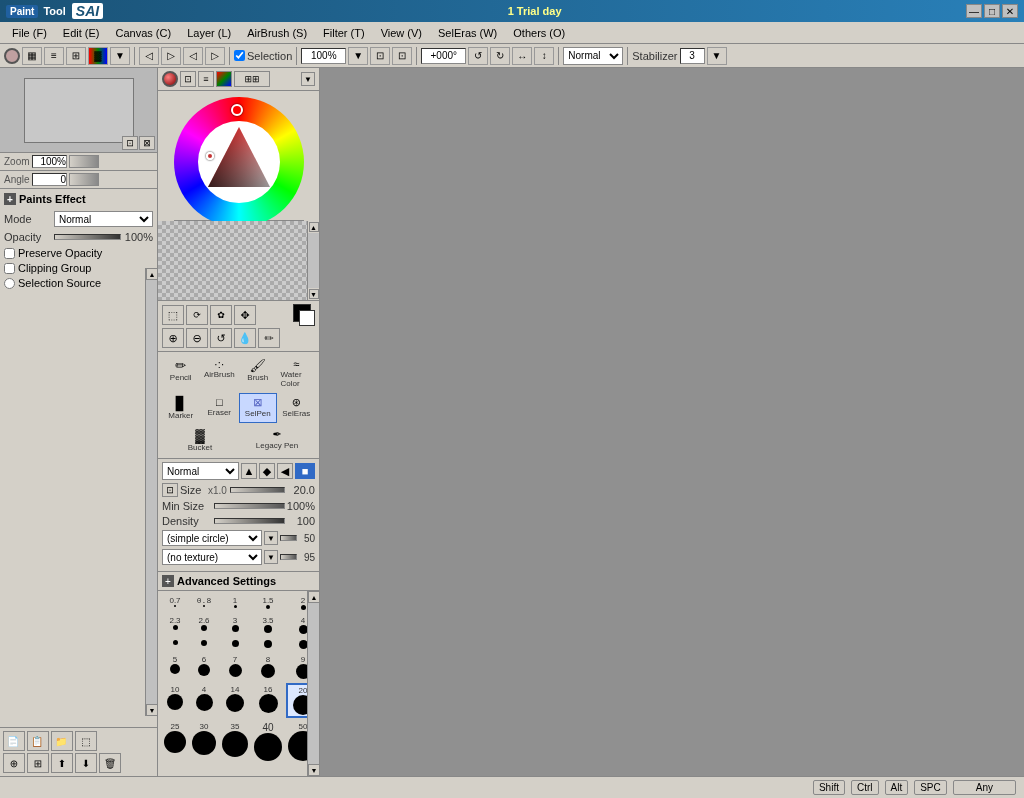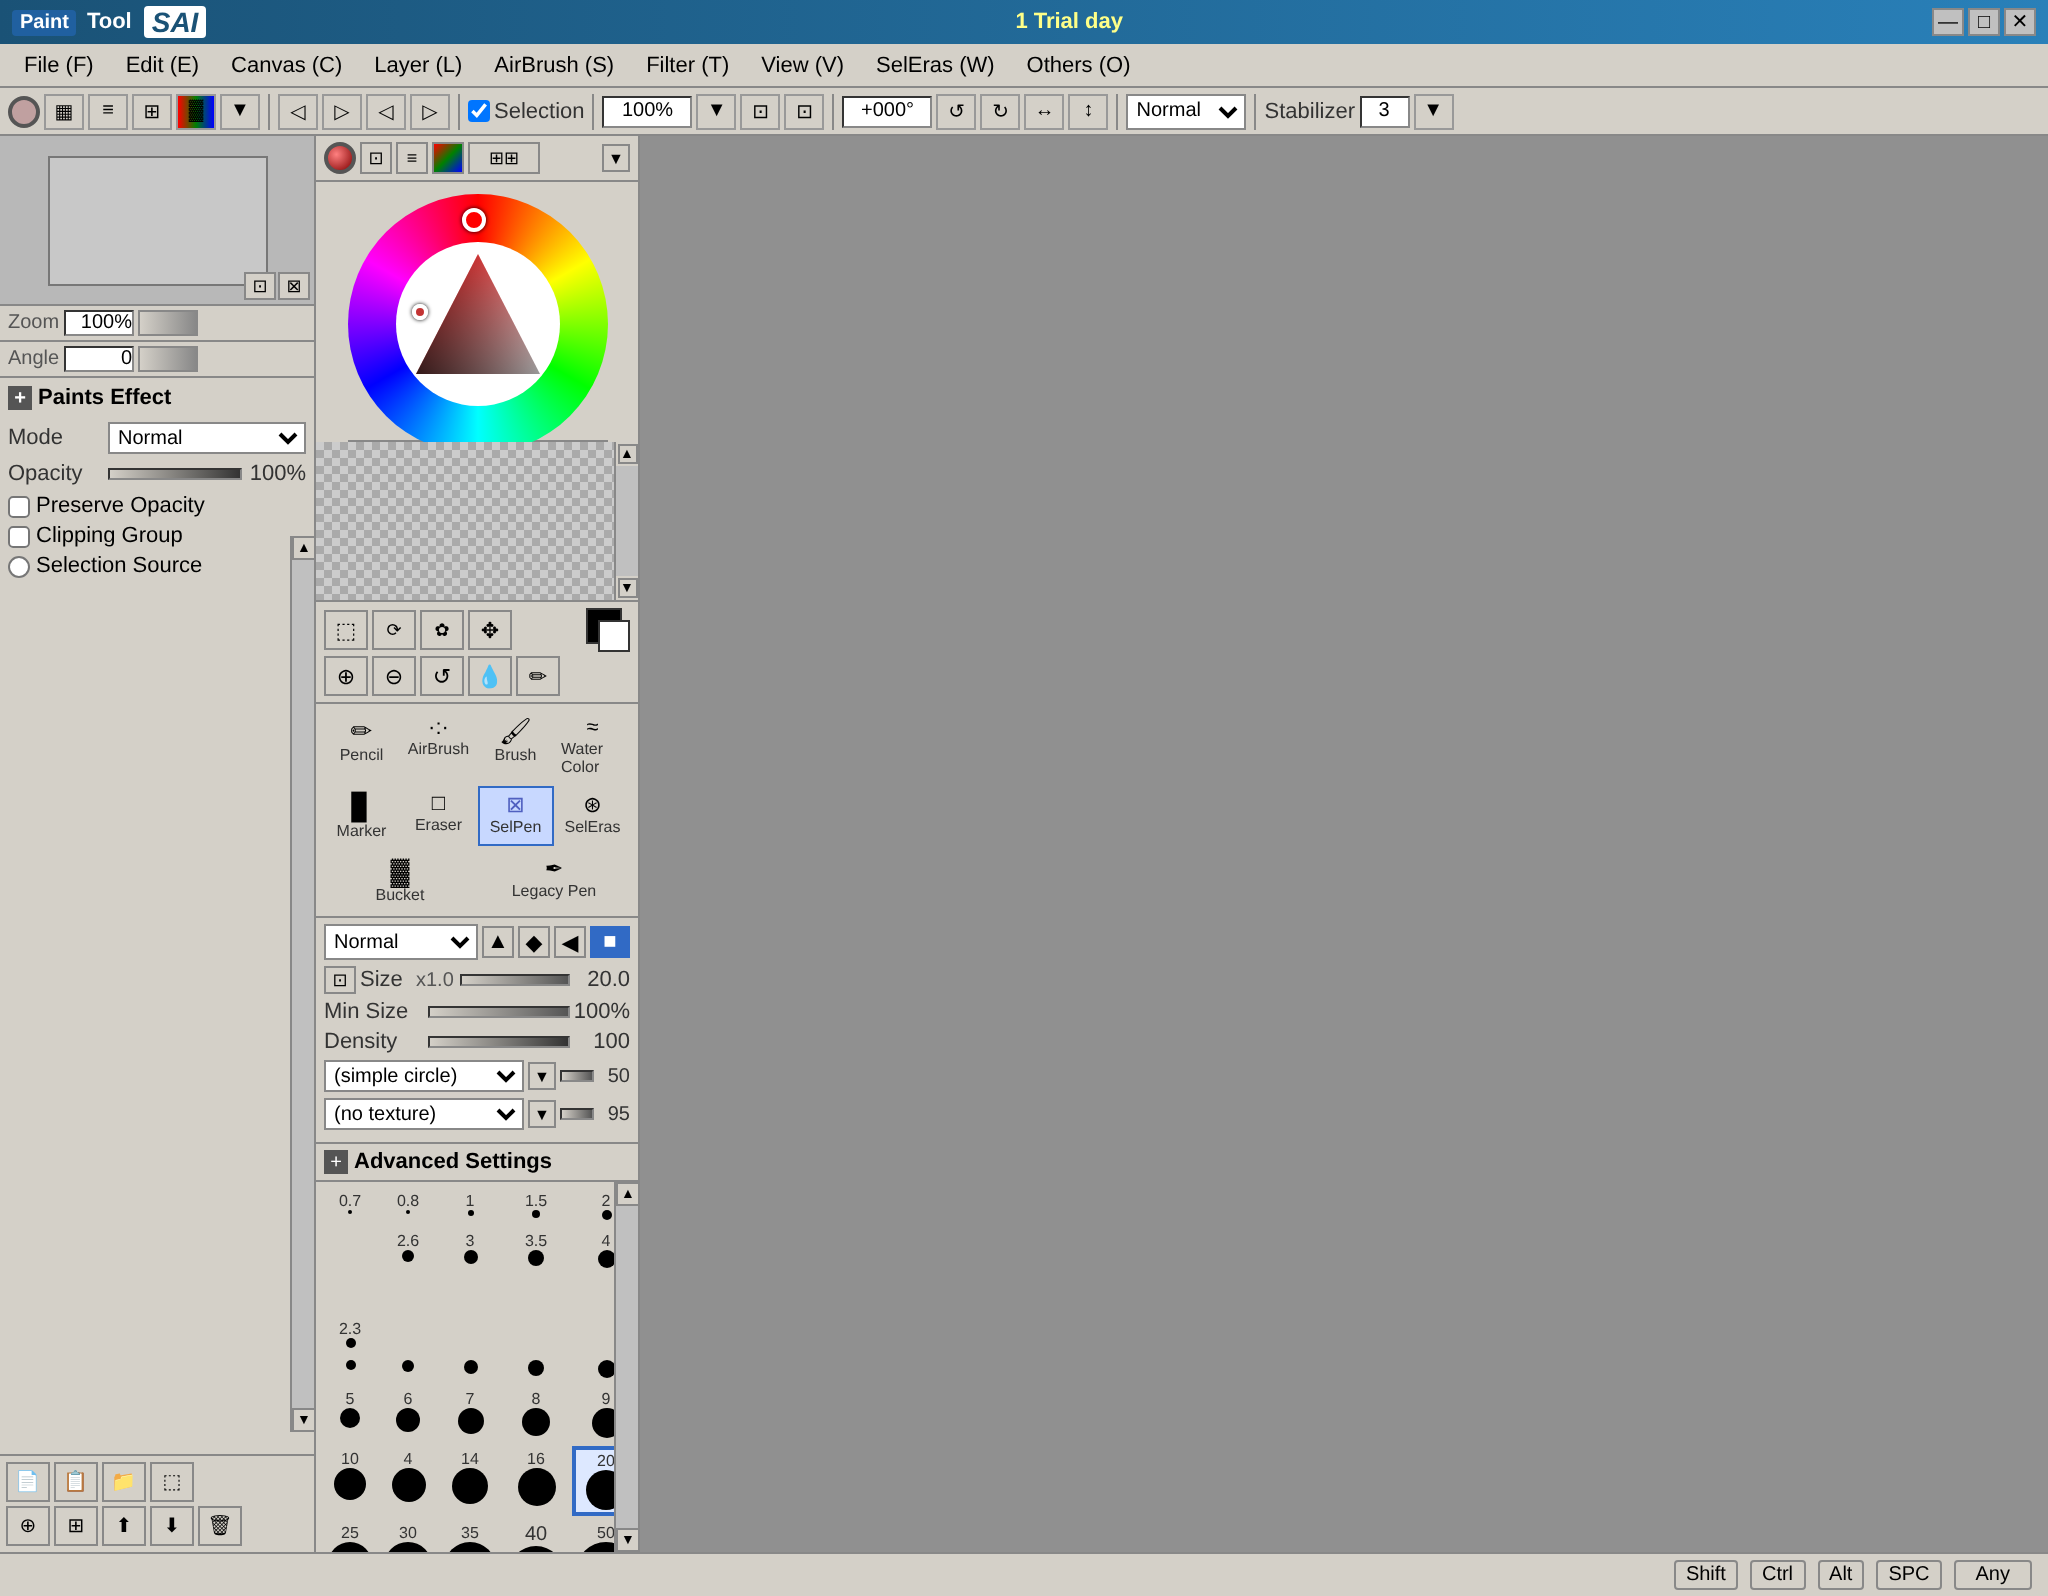--- a/index.html
+++ b/index.html
@@ -381,38 +381,38 @@
     </div>
 
     <div style="padding:3px 4px; overflow-y:auto; flex:1; background:#d4d0c8; position:relative;">
       <div style="display:grid; grid-template-columns:repeat(5, 1fr); gap:2px;">
 
         <div style="display:flex; flex-direction:column; align-items:center; cursor:pointer; padding:1px; border:1px solid transparent;">
             <span style="font-size:8px; color:#333;">0.7</span>
             <div style="width:2px; height:2px; border-radius:50%; background:black;"></div>
           </div>
         <div style="display:flex; flex-direction:column; align-items:center; cursor:pointer; padding:1px; border:1px solid transparent;">
-            <span style="font-size:8px; color:#333;">0.8</span>
+            <span style="font-size:8px; color:#333;font-family:Liberation Mono, monospace;">0.8</span>
             <div style="width:2px; height:2px; border-radius:50%; background:black;"></div>
           </div>
         <div style="display:flex; flex-direction:column; align-items:center; cursor:pointer; padding:1px; border:1px solid transparent;">
             <span style="font-size:8px; color:#333;">1</span>
             <div style="width:3px; height:3px; border-radius:50%; background:black;"></div>
           </div>
         <div style="display:flex; flex-direction:column; align-items:center; cursor:pointer; padding:1px; border:1px solid transparent;">
             <span style="font-size:8px; color:#333;">1.5</span>
             <div style="width:4px; height:4px; border-radius:50%; background:black;"></div>
           </div>
         <div style="display:flex; flex-direction:column; align-items:center; cursor:pointer; padding:1px; border:1px solid transparent;">
             <span style="font-size:8px; color:#333;">2</span>
             <div style="width:5px; height:5px; border-radius:50%; background:black;"></div>
           </div>
 
         <div style="display:flex; flex-direction:column; align-items:center; cursor:pointer; padding:1px; border:1px solid transparent;">
-            <span style="font-size:8px; color:#333;margin-top:44px;">2.3</span>
+            <span style="font-size:8px; color:#333;">2.3</span>
             <div style="width:5px; height:5px; border-radius:50%; background:black;"></div>
           </div>
         <div style="display:flex; flex-direction:column; align-items:center; cursor:pointer; padding:1px; border:1px solid transparent;">
             <span style="font-size:8px; color:#333;">2.6</span>
             <div style="width:6px; height:6px; border-radius:50%; background:black;"></div>
           </div>
         <div style="display:flex; flex-direction:column; align-items:center; cursor:pointer; padding:1px; border:1px solid transparent;">
             <span style="font-size:8px; color:#333;">3</span>
             <div style="width:7px; height:7px; border-radius:50%; background:black;"></div>
           </div>
@@ -521,14 +521,14 @@
   <div id="canvas-area" style="flex:1; background:#909090; overflow:hidden; position:relative;">
     <div style="width:100%; height:100%; background:#909090;"></div>
   </div>
 </div>
 
 <div id="statusbar" style="display:flex; align-items:center; justify-content:flex-end; background:#d4d0c8; border-top:1px solid #888; height:22px; padding:0 8px; font-size:11px; gap:6px;">
   <div style="background:#d4d0c8; border:1px solid #888; padding:1px 5px; font-size:10px; border-radius:2px; cursor:pointer;">Shift</div>
   <div style="background:#d4d0c8; border:1px solid #888; padding:1px 5px; font-size:10px; border-radius:2px; cursor:pointer;">Ctrl</div>
   <div style="background:#d4d0c8; border:1px solid #888; padding:1px 5px; font-size:10px; border-radius:2px; cursor:pointer;">Alt</div>
   <div style="background:#d4d0c8; border:1px solid #888; padding:1px 5px; font-size:10px; border-radius:2px; cursor:pointer;">SPC</div>
-  <div style="background:#d4d0c8; border:1px solid #888; padding:1px 10px; font-size:10px; border-radius:2px; cursor:pointer;">Any</div>
+  <div style="background:#d4d0c8; border:1px solid #888; padding:1px 22px; font-size:10px; border-radius:2px; cursor:pointer;">Any</div>
 </div>
 
 </body></html>

